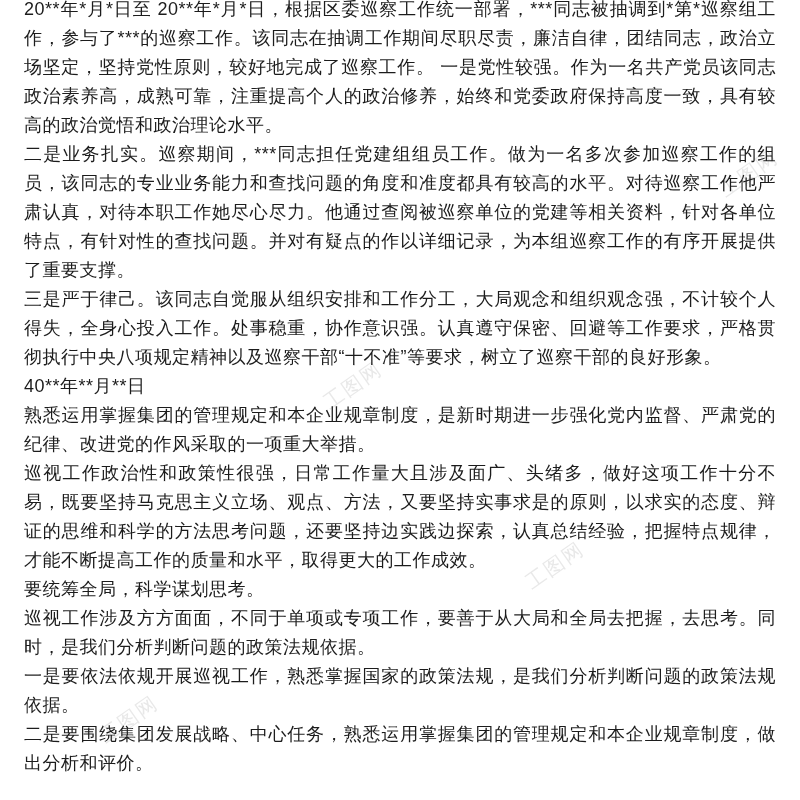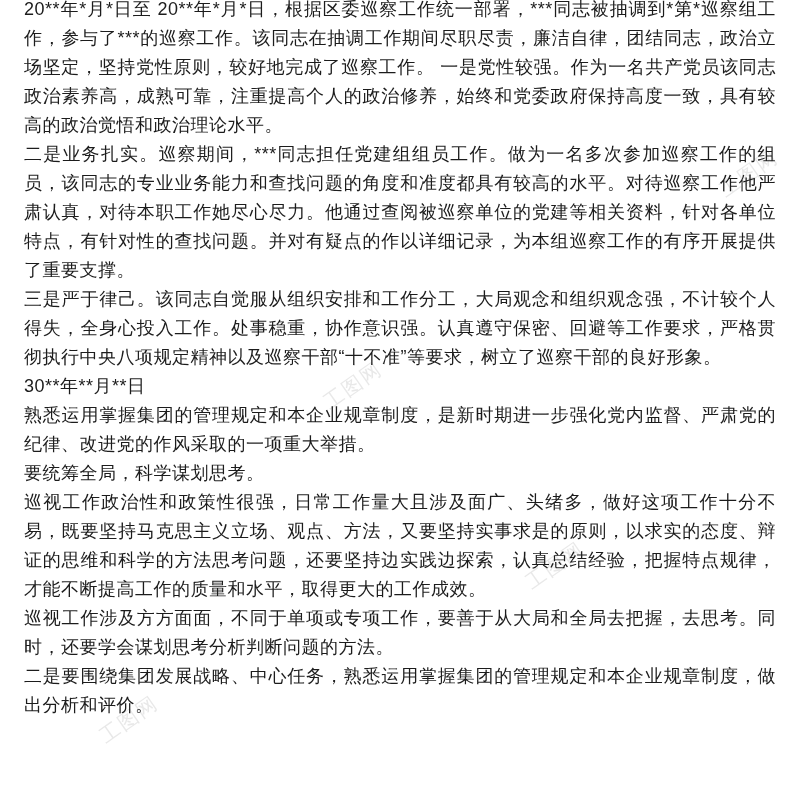--- a/index.html
+++ b/index.html
@@ -57,20 +57,21 @@
   <span class="watermark wm-1">工图网</span>
   <span class="watermark wm-2">工图网</span>
   <span class="watermark wm-3">工图网</span>
   <span class="watermark wm-4">工图网</span>
 </div>
 
 <div class="doc">
   <p>20**年*月*日至 20**年*月*日，根据区委巡察工作统一部署，***同志被抽调到*第*巡察组工作，参与了***的巡察工作。该同志在抽调工作期间尽职尽责，廉洁自律，团结同志，政治立场坚定，坚持党性原则，较好地完成了巡察工作。 一是党性较强。作为一名共产党员该同志政治素养高，成熟可靠，注重提高个人的政治修养，始终和党委政府保持高度一致，具有较高的政治觉悟和政治理论水平。</p>
   <p>二是业务扎实。巡察期间，***同志担任党建组组员工作。做为一名多次参加巡察工作的组员，该同志的专业业务能力和查找问题的角度和准度都具有较高的水平。对待巡察工作他严肃认真，对待本职工作她尽心尽力。他通过查阅被巡察单位的党建等相关资料，针对各单位特点，有针对性的查找问题。并对有疑点的作以详细记录，为本组巡察工作的有序开展提供了重要支撑。</p>
   <p>三是严于律己。该同志自觉服从组织安排和工作分工，大局观念和组织观念强，不计较个人得失，全身心投入工作。处事稳重，协作意识强。认真遵守保密、回避等工作要求，严格贯彻执行中央八项规定精神以及巡察干部“十不准”等要求，树立了巡察干部的良好形象。</p>
-  <p>30**年**月**日</p>
+  <p>40**年**月**日</p>
   <p>熟悉运用掌握集团的管理规定和本企业规章制度，是新时期进一步强化党内监督、严肃党的纪律、改进党的作风采取的一项重大举措。</p>
+  <p>巡视工作政治性和政策性很强，日常工作量大且涉及面广、头绪多，做好这项工作十分不易，既要坚持马克思主义立场、观点、方法，又要坚持实事求是的原则，以求实的态度、辩证的思维和科学的方法思考问题，还要坚持边实践边探索，认真总结经验，把握特点规律，才能不断提高工作的质量和水平，取得更大的工作成效。</p>
   <p>要统筹全局，科学谋划思考。</p>
-  <p>巡视工作政治性和政策性很强，日常工作量大且涉及面广、头绪多，做好这项工作十分不易，既要坚持马克思主义立场、观点、方法，又要坚持实事求是的原则，以求实的态度、辩证的思维和科学的方法思考问题，还要坚持边实践边探索，认真总结经验，把握特点规律，才能不断提高工作的质量和水平，取得更大的工作成效。</p>
-  <p>巡视工作涉及方方面面，不同于单项或专项工作，要善于从大局和全局去把握，去思考。同时，还要学会谋划思考分析判断问题的方法。</p>
+  <p>巡视工作涉及方方面面，不同于单项或专项工作，要善于从大局和全局去把握，去思考。同时，是我们分析判断问题的政策法规依据。</p>
+  <p>一是要依法依规开展巡视工作，熟悉掌握国家的政策法规，是我们分析判断问题的政策法规依据。</p>
   <p>二是要围绕集团发展战略、中心任务，熟悉运用掌握集团的管理规定和本企业规章制度，做出分析和评价。</p>
 
 </div>
 
 </body></html>

